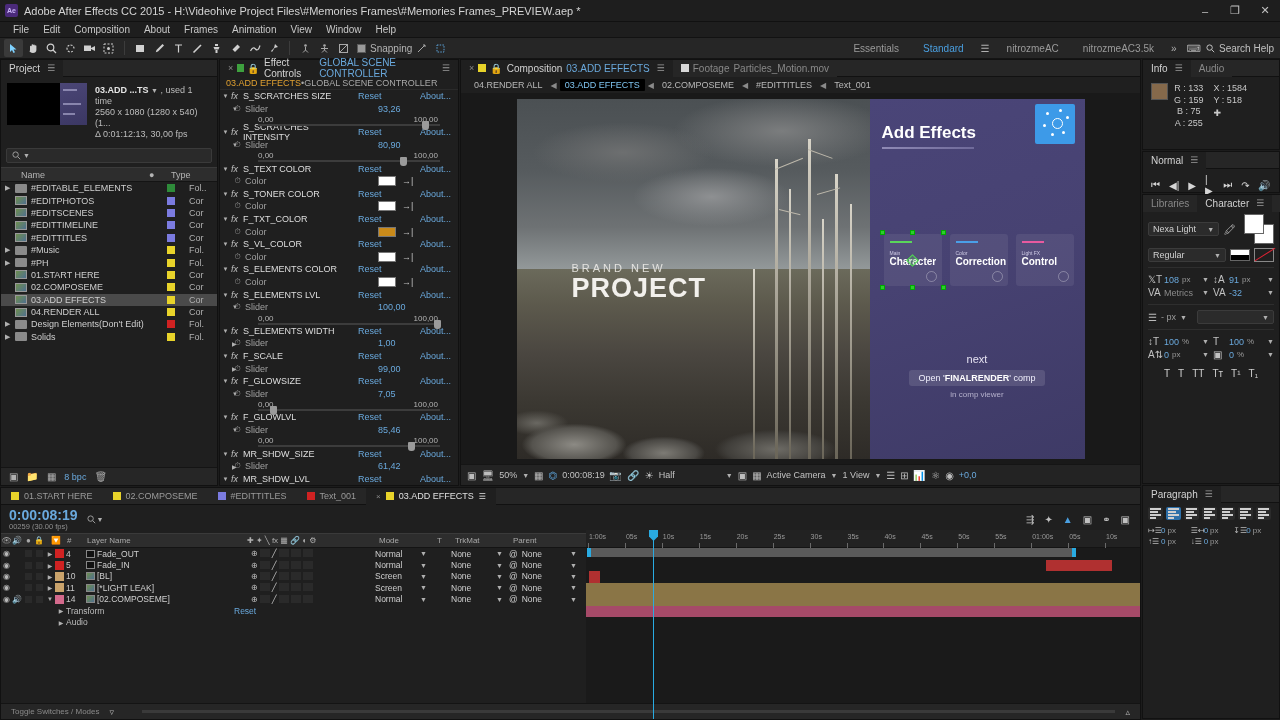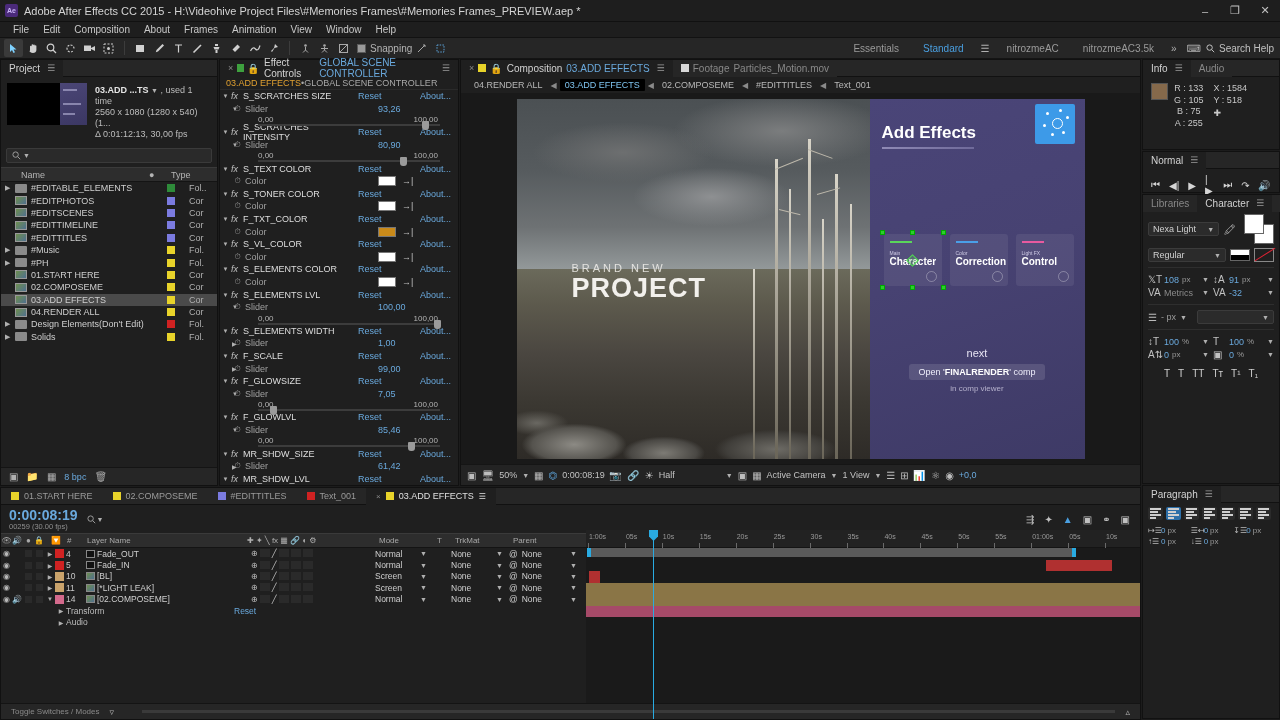--- a/index.html
+++ b/index.html
@@ -229,21 +229,21 @@
     border: 1px solid rgba(255,255,255,.3); border-radius: 50%;
   }
   .sel-handles i {
     position: absolute; width: 5px; height: 5px; background: #2ecc2e; border: 1px solid #0a0;
   }
   .sel-box { position: absolute; left: 12px; top: 133px; width: 62px; height: 56px; }
   .anchor {
     position: absolute; left: 38px; top: 157px; width: 9px; height: 9px;
     border: 1px solid #4fe04f; transform: rotate(45deg); background: rgba(90,200,90,.25);
   }
-  .ui-next { position: absolute; left: 0; right: 0; top: 248px; text-align: center; }
+  .ui-next { position: absolute; left: 0; right: 0; top: 254px; text-align: center; }
   .ui-next .n1 { font-size: 11px; color: #e6e3f2; display: block; }
   .ui-next .n2 {
     display: inline-block; margin-top: 5px; padding: 3px 10px; border-radius: 3px;
     background: rgba(255,255,255,.12); font-size: 9px; color: #efeefb;
   }
   .ui-next .n2 b { color: #fff; }
   .ui-next .n3 { display: block; margin-top: 4px; font-size: 8px; color: #b5b1cc; }
   .comp-bottom {
     position: absolute; left: 0; right: 0; bottom: 0; height: 21px;
     background: #232323; border-top: 1px solid #151515;
@@ -1050,21 +1050,21 @@
         <span class="hamb">☰</span>
       </div>
       <div class="ptab">
         <span>Audio</span>
       </div>
     </div>
     <div class="info-body">
       <div class="info-sw"></div>
       <div class="info-col">
         <div>R : 133</div>
-        <div>G : 105</div>
+        <div>G : 159</div>
         <div>B : 75</div>
         <div>A : 255</div>
       </div>
       <div class="info-col2">
         <div>X : 1584</div>
         <div>Y : 518</div>
         <div style="margin-top:2px">✚</div>
       </div>
     </div>
   </div>

